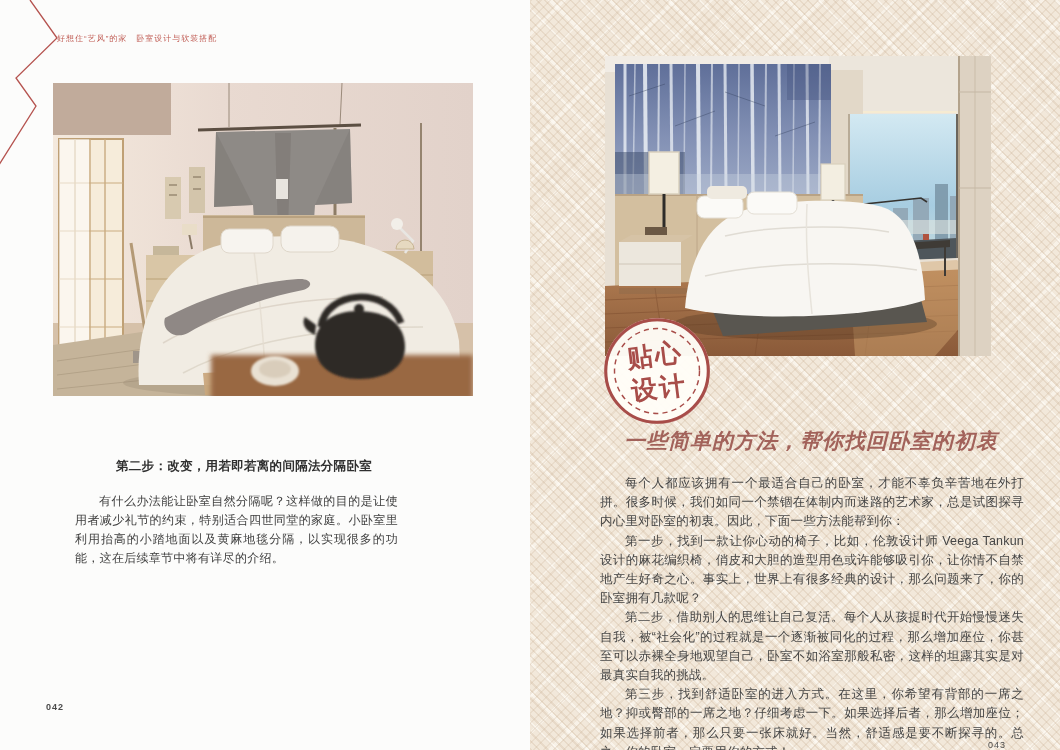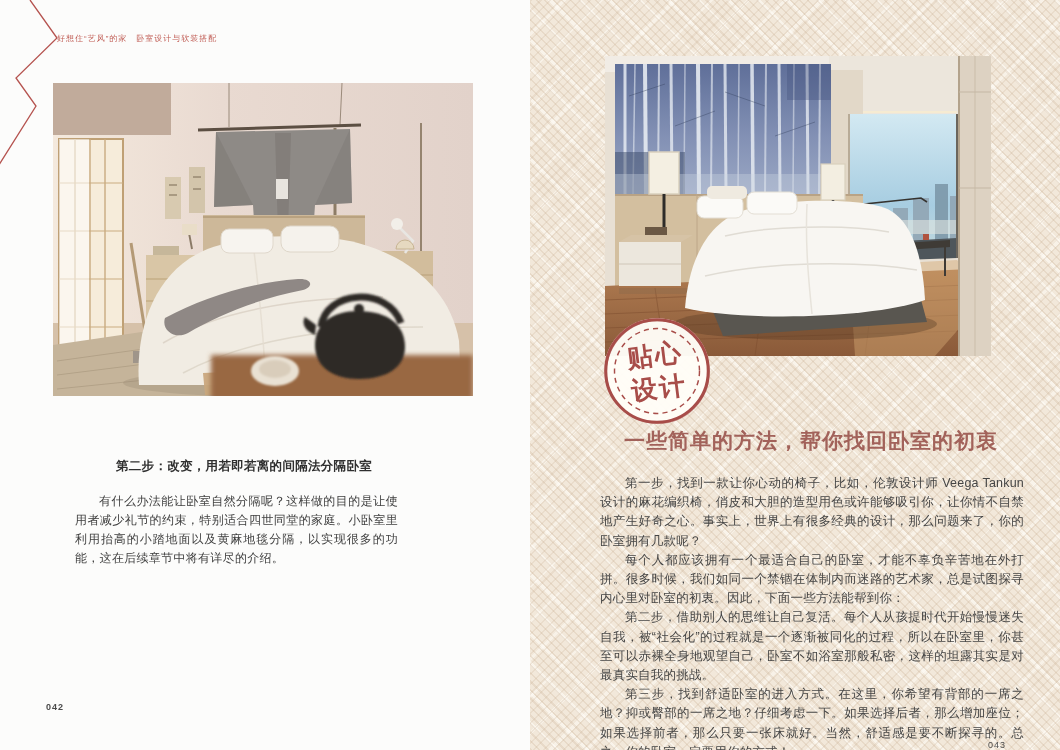--- a/index.html
+++ b/index.html
@@ -38,21 +38,21 @@
     text-align:justify;text-indent:2em;letter-spacing:0.3px;
   }
   .stamp{position:absolute;left:70px;top:314px;width:114px;height:114px;}
   .stamp svg{display:block;width:100%;height:100%;}
   .stamp text{
     font-family:"DejaVu Sans","Liberation Sans",sans-serif;
     font-weight:bold;
   }
   .headline{
     position:absolute;left:94px;top:427px;margin:0;width:420px;
-    font-size:21px;font-weight:bold;color:#a2625a;letter-spacing:1px;white-space:nowrap;
+    font-size:21px;font-weight:bold;color:#a2625a;letter-spacing:1px;white-space:nowrap;font-style:italic;
   }
   .paragraphs{position:absolute;left:70px;top:474px;width:424px;}
   .paragraphs p{
     margin:0;font-size:12.5px;line-height:19.2px;color:#454545;
     text-align:justify;text-indent:2em;letter-spacing:0.2px;
   }
   .folio{position:absolute;top:702px;font-size:9px;color:#4a4a4a;letter-spacing:1px;}
   .folio-left{left:46px;font-weight:bold;}
   .folio-right{left:458px;margin-top:38px;}
 </style>
@@ -338,22 +338,22 @@
         <g transform="rotate(-7 55 55)" fill="#a84d49">
           <text x="55" y="48" text-anchor="middle" font-size="25" letter-spacing="2">贴心</text>
           <text x="55" y="80" text-anchor="middle" font-size="25" letter-spacing="2">设计</text>
         </g>
       </svg>
     </div>
 
     <h2 class="headline">一些简单的方法，帮你找回卧室的初衷</h2>
 
     <div class="paragraphs">
+      <p>每个人都应该拥有一个最适合自己的卧室，才能不辜负辛苦地在外打拼。很多时候，我们如同一个禁锢在体制内而迷路的艺术家，总是试图探寻内心里对卧室的初衷。因此，下面一些方法能帮到你：</p>
       <p>第一步，找到一款让你心动的椅子，比如，伦敦设计师 Veega Tankun 设计的麻花编织椅，俏皮和大胆的造型用色或许能够吸引你，让你情不自禁地产生好奇之心。事实上，世界上有很多经典的设计，那么问题来了，你的卧室拥有几款呢？</p>
-      <p>每个人都应该拥有一个最适合自己的卧室，才能不辜负辛苦地在外打拼。很多时候，我们如同一个禁锢在体制内而迷路的艺术家，总是试图探寻内心里对卧室的初衷。因此，下面一些方法能帮到你：</p>
-      <p>第二步，借助别人的思维让自己复活。每个人从孩提时代开始慢慢迷失自我，被“社会化”的过程就是一个逐渐被同化的过程，所以在卧室里，你甚至可以赤裸全身地观望自己，卧室不如浴室那般私密，这样的坦露其实是对最真实自我的挑战。</p>
+      <p>第二步，借助别人的思维让自己复活。每个人从孩提时代开始慢慢迷失自我，被“社会化”的过程就是一个逐渐被同化的过程，那么增加座位，你甚至可以赤裸全身地观望自己，卧室不如浴室那般私密，这样的坦露其实是对最真实自我的挑战。</p>
       <p>第三步，找到舒适卧室的进入方式。在这里，你希望有背部的一席之地？抑或臀部的一席之地？仔细考虑一下。如果选择后者，那么增加座位；如果选择前者，那么只要一张床就好。当然，舒适感是要不断探寻的。总之，你的卧室一定要用你的方式！</p>
     </div>
 
     <div class="folio folio-right">043</div>
   </section>
 
 </div>
 
 </body></html>

